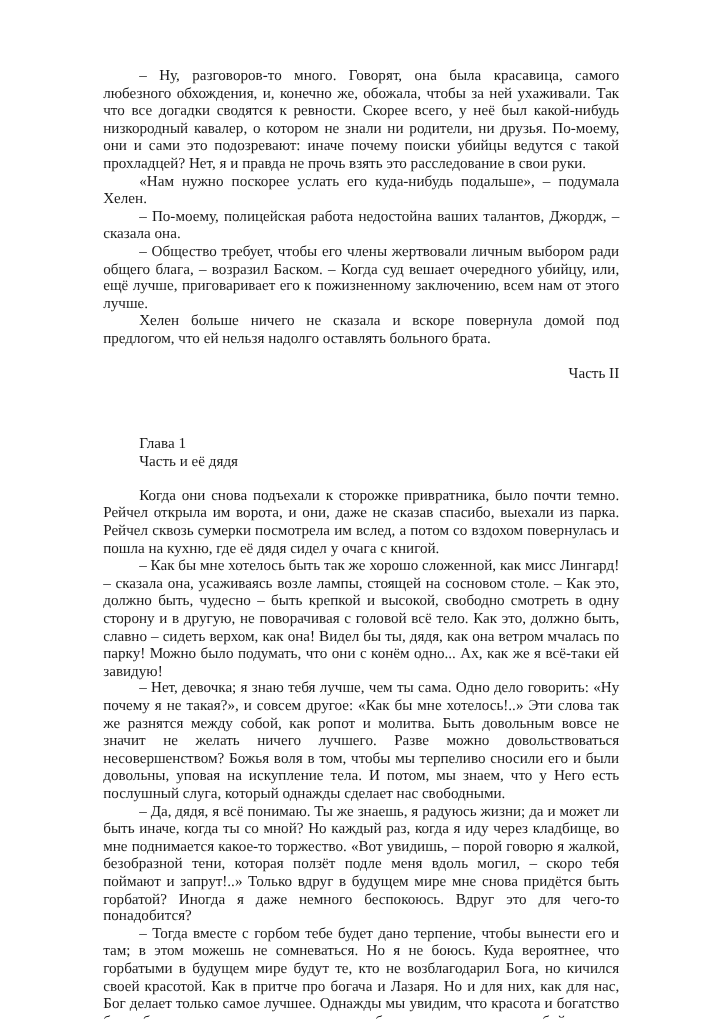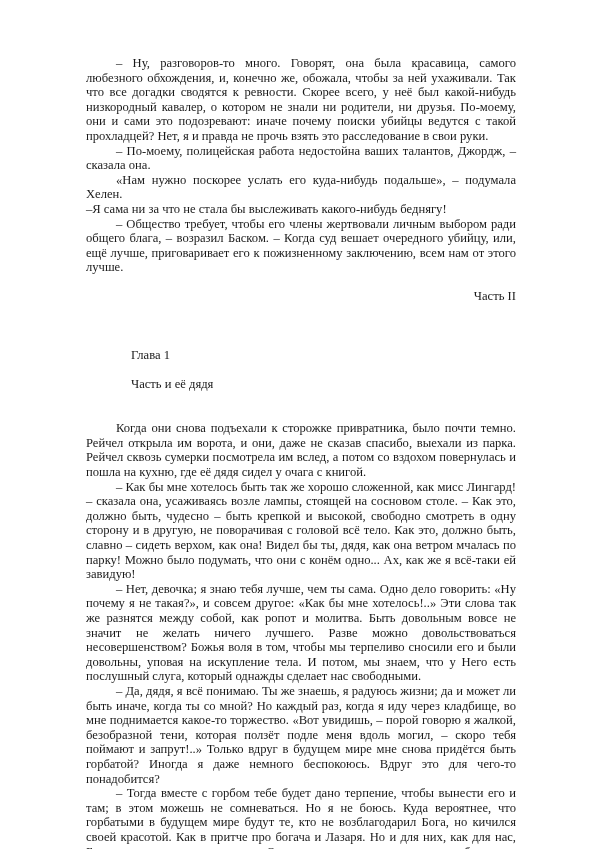--- a/index.html
+++ b/index.html
@@ -36,35 +36,35 @@
       margin: 0;
       text-align: right;
       margin-top: 14px;
       margin-bottom: 0;
     }
     .chapter-block {
       margin-top: 44px;
       padding-left: 30px;
     }
     .chapter-block div {
-      margin: 15px;
+      margin: 0;
     }
     .chapter-gap {
       height: 14.6px;
     }
   </style>
 </head>
 <body>
 
 <div class="page">
   <p class="p">– Ну, разговоров-то много. Говорят, она была красавица, самого любезного обхождения, и, конечно же, обожала, чтобы за ней ухаживали. Так что все догадки сводятся к ревности. Скорее всего, у неё был какой-нибудь низкородный кавалер, о котором не знали ни родители, ни друзья. По-моему, они и сами это подозревают: иначе почему поиски убийцы ведутся с такой прохладцей? Нет, я и правда не прочь взять это расследование в свои руки.</p>
+  <p class="p">«Нам нужно поскорее услать его куда-нибудь подальше», – подумала Хелен.</p>
   <p class="p">– По-моему, полицейская работа недостойна ваших талантов, Джордж, – сказала она.</p>
-  <p class="p">«Нам нужно поскорее услать его куда-нибудь подальше», – подумала Хелен.</p>
-  <p class="p noindent">–Я сама ни за что не стала бы выслеживать какого-нибудь беднягу!</p>
   <p class="p">– Общество требует, чтобы его члены жертвовали личным выбором ради общего блага, – возразил Баском. – Когда суд вешает очередного убийцу, или, ещё лучше, приговаривает его к пожизненному заключению, всем нам от этого лучше.</p>
+  <p class="p">Хелен больше ничего не сказала и вскоре повернула домой под предлогом, что ей нельзя надолго оставлять больного брата.</p>
 
   <p class="part-title">Часть II</p>
 
   <div class="chapter-block">
     <div>Глава 1</div>
     <div>Часть и её дядя</div>
   </div>
   <div class="chapter-gap"></div>
 
   <p class="p">Когда они снова подъехали к сторожке привратника, было почти темно. Рейчел открыла им ворота, и они, даже не сказав спасибо, выехали из парка. Рейчел сквозь сумерки посмотрела им вслед, а потом со вздохом повернулась и пошла на кухню, где её дядя сидел у очага с книгой.</p>

